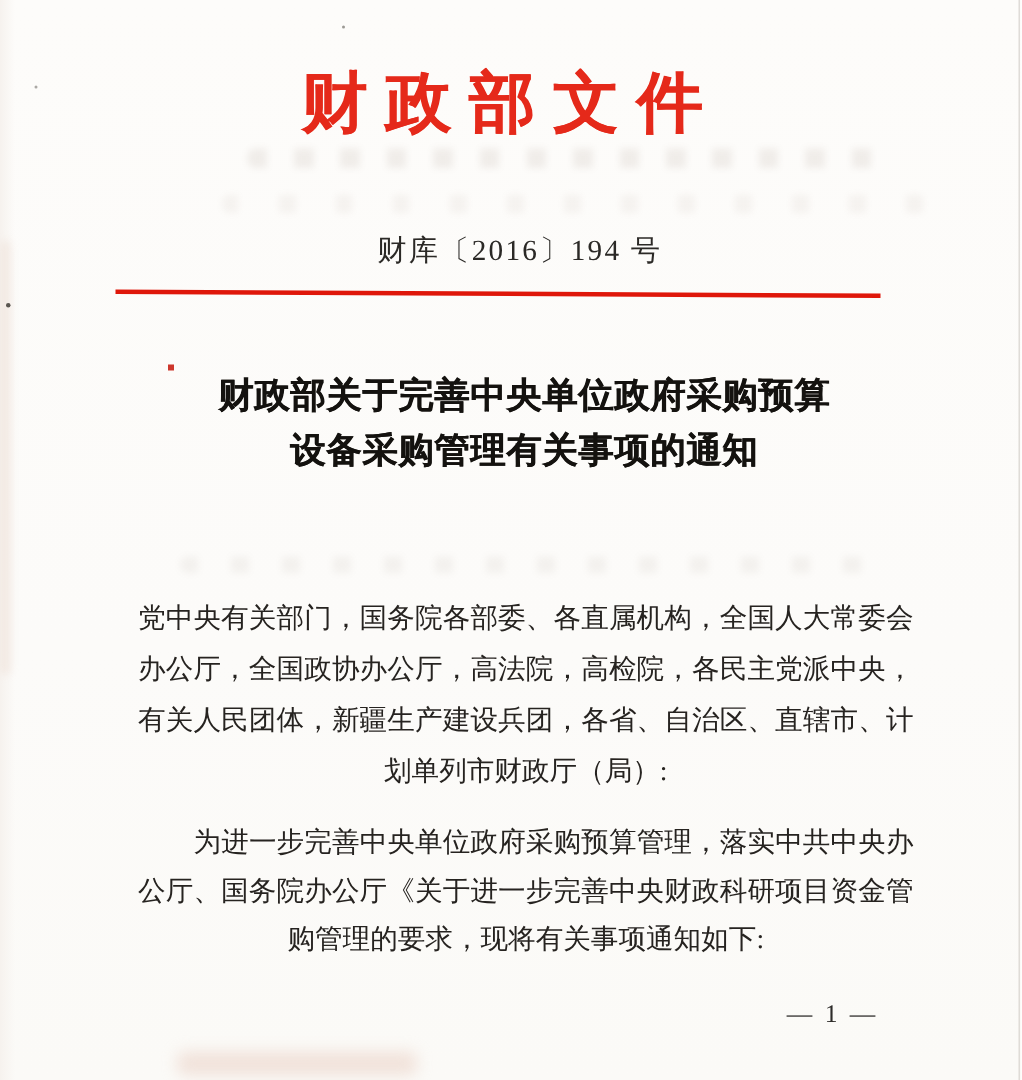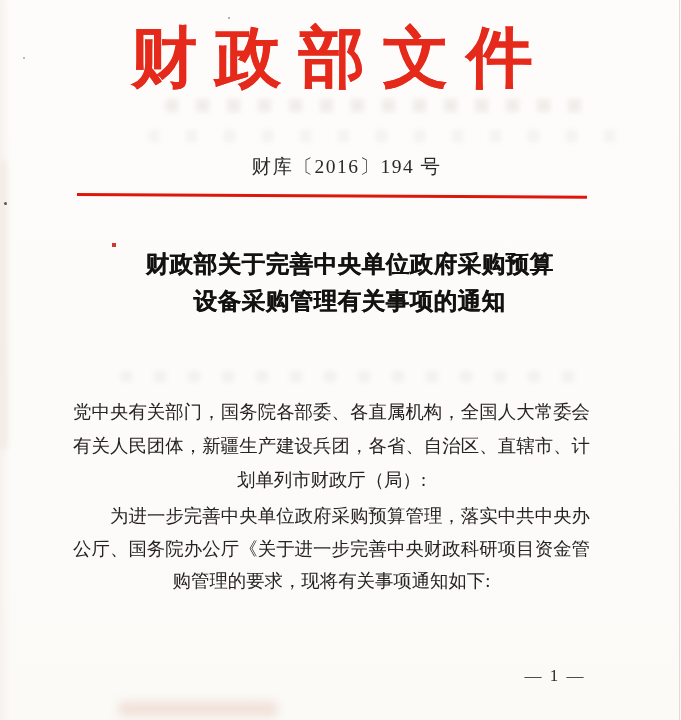--- a/index.html
+++ b/index.html
@@ -12,23 +12,23 @@
       linear-gradient(90deg, #f6f2ee 0px, rgba(252,251,249,0) 10px),
       linear-gradient(180deg, #fdfcfa 0%, #fcfbf9 60%, #fbfaf7 100%);
     font-family: "Liberation Serif", "DejaVu Serif", serif;
     color: var(--c-ink, #21201e);
   }
 
   
   .letterhead {
     position: absolute;
     top: 26px; left: 0; right: 0;
-    margin: 0;
-    text-align: center;
-    font-size: 66px;
+    margin: 11px;
+    text-align: center;
+    font-size: 44px;
     line-height: 64px;
     font-weight: 700;
     letter-spacing: 0.27em;
     color: var(--c-letterhead_red, #e5291a);
     text-shadow: 0.5px 0 0 var(--c-letterhead_red, #e5291a);
     white-space: nowrap;
   }
 
   .docnum {
     position: absolute;
@@ -66,38 +66,38 @@
     line-height: 37px;
     font-weight: 700;
     color: #14120f;
     letter-spacing: 0.5px;
     text-shadow: 0.4px 0 0 #14120f;
     padding-left: 38px;
   }
 
   .bodytext {
     position: absolute;
-    top: 395px; left: 73px;
+    top: 395px; left: 92px;
     width: 517px;
     font-size: 18.4px;
     color: #262320;
   }
   .line {
     height: 34px;
     line-height: 34px;
     white-space: nowrap;
     text-align: center;
   }
   .j {
     text-align: justify;
     text-align-last: justify;
     white-space: normal;
     overflow: hidden;
   }
-  .para2 { margin-top: 3px; }
+  .para2 { margin-top: 14px; }
   .para2 .line { height: 32.7px; line-height: 32.7px; }
   .indent { text-indent: 37px; }
 
   .pagenum {
     position: absolute;
     top: 666px; left: 518px;
     width: 74px;
     text-align: center;
     font-size: 17px;
     letter-spacing: 2px;
@@ -180,20 +180,21 @@
   <div class="reddot"></div>
 
   <div class="title">
     <div>财政部关于完善中央单位政府采购预算</div>
     <div>设备采购管理有关事项的通知</div>
   </div>
 
   <div class="bodytext">
     <div>
       <div class="line j">党中央有关部门，国务院各部委、各直属机构，全国人大常委会</div>
+      <div class="line j">办公厅，全国政协办公厅，高法院，高检院，各民主党派中央，</div>
       <div class="line j">有关人民团体，新疆生产建设兵团，各省、自治区、直辖市、计</div>
       <div class="line">划单列市财政厅（局）:</div>
     </div>
     <div class="para2">
       <div class="line j indent">为进一步完善中央单位政府采购预算管理，落实中共中央办</div>
       <div class="line j">公厅、国务院办公厅《关于进一步完善中央财政科研项目资金管</div>
       <div class="line">购管理的要求，现将有关事项通知如下:</div>
     </div>
   </div>
 

